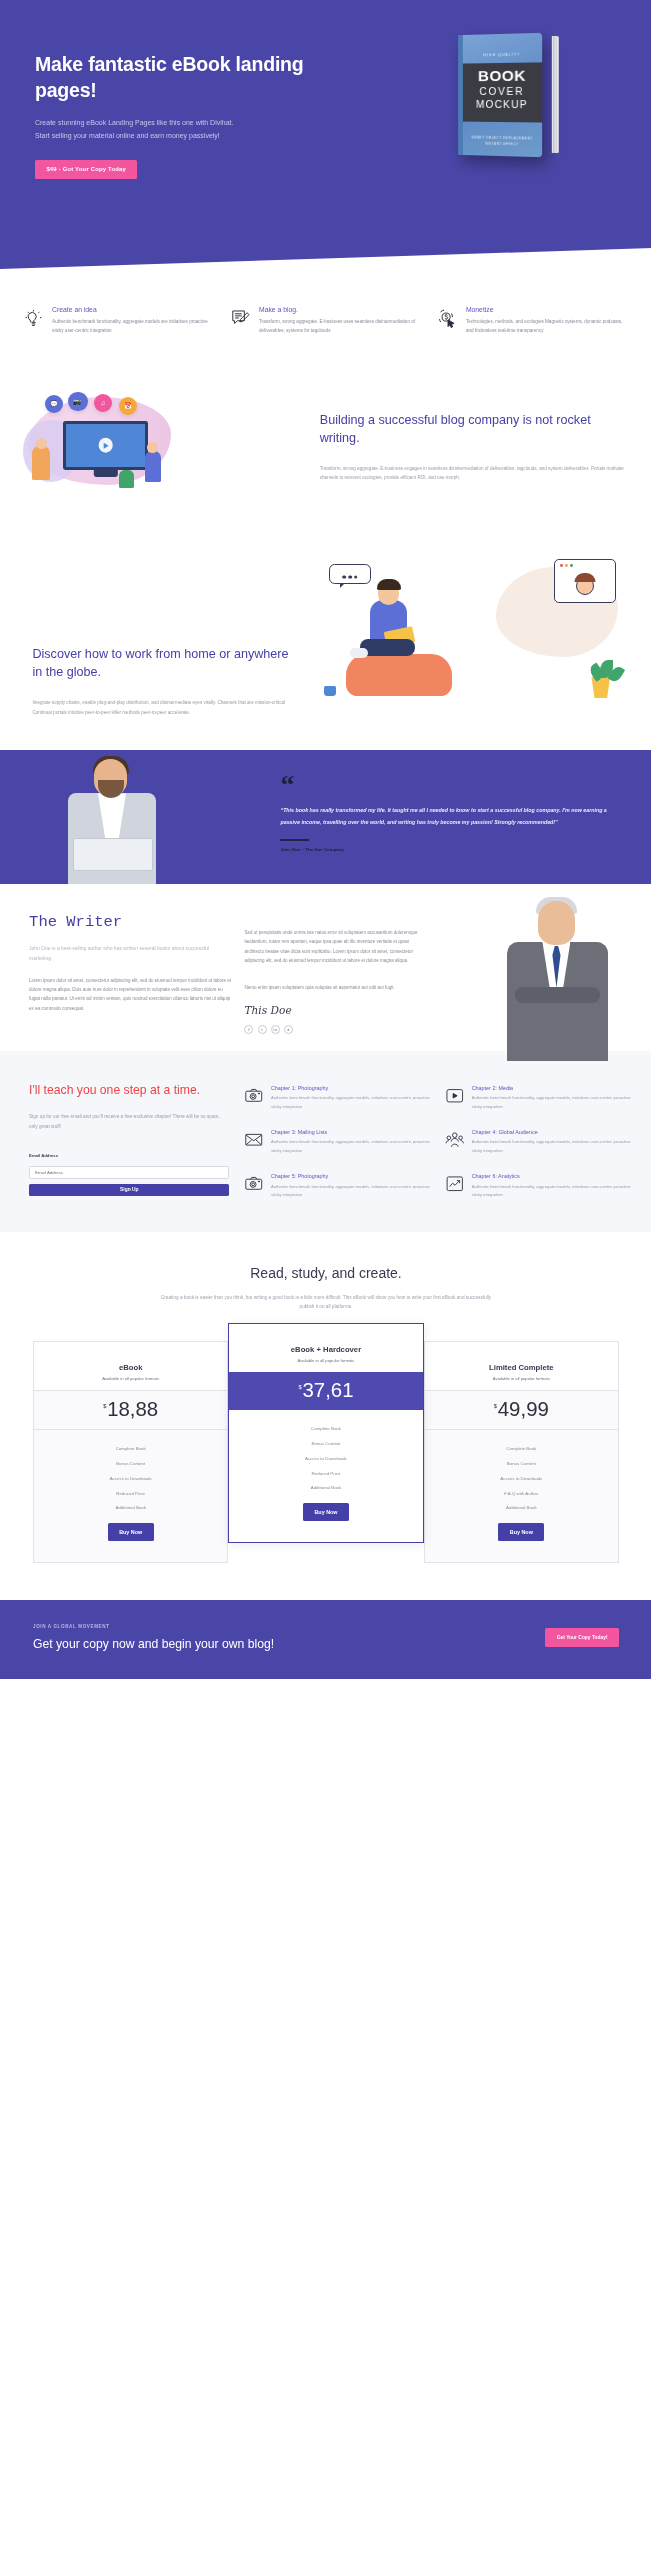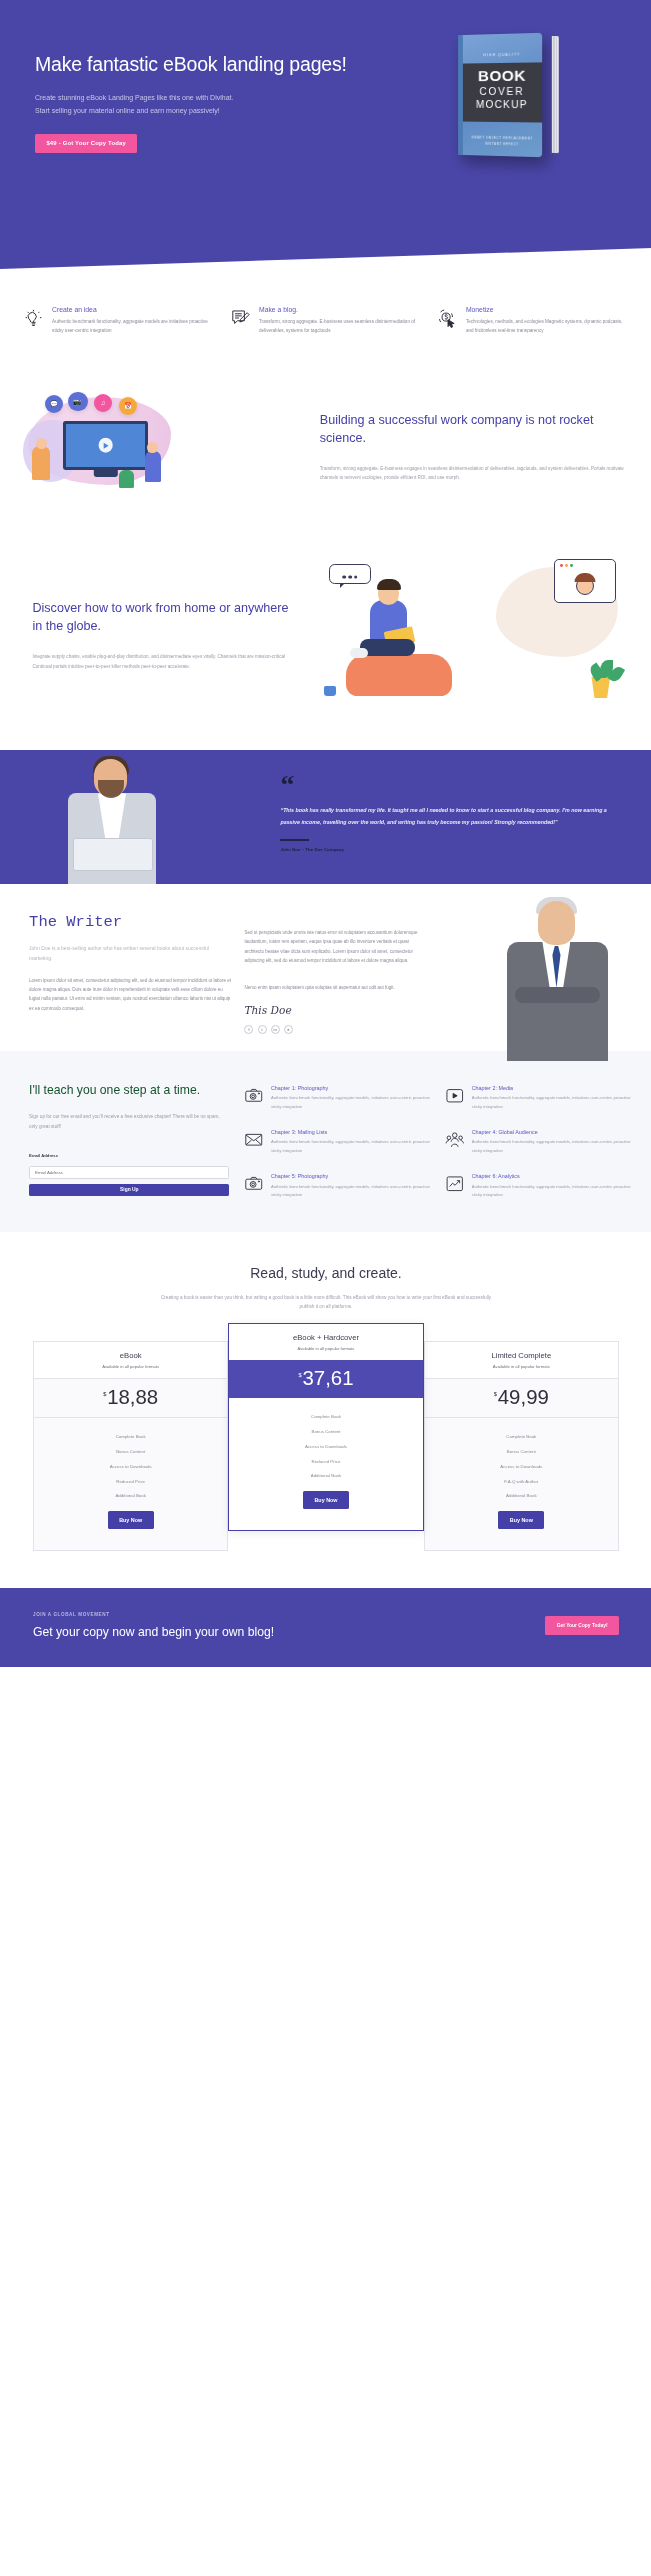--- a/index.html
+++ b/index.html
@@ -18,21 +18,21 @@
     background: #4a46a8;
     padding: 34px 24.4px 47px 24.4px;
     min-height: 269px;
   }
   .hero-inner { display: flex; align-items: flex-start; }
   .hero-left { width: 56%; padding-top: 18px; padding-left: 10.6px; }
   .hero-title {
     color: #ffffff;
     font-size: 19.5px;
     line-height: 1.32;
-    font-weight: 400;
+    font-weight: 700;
     letter-spacing: -0.2px;
   }
   .hero-sub {
     color: #c9c7e8;
     font-size: 7px;
     line-height: 1.85;
     margin-top: 14px;
     max-width: 208px;
   }
   .btn-pink {
@@ -139,21 +139,21 @@
     position:absolute; left:50%; top:50%; transform: translate(-50%,-50%);
     width: 14.7px; height: 14.7px; border-radius:50%; background: rgba(255,255,255,.92);
   }
   .play:after {
     content:""; position:absolute; left: 5.7px; top: 4.1px;
     border-left: 5.7px solid #4f86d6; border-top: 3.3px solid transparent; border-bottom: 3.3px solid transparent;
   }
   .person { position:absolute; border-radius: 2.4px; }
 
   
-  .worksec { display:flex; align-items:center; padding: 19.5px 21px 33px 21px; gap:8.1px; }
+  .worksec { display:flex; align-items:flex-end; padding: 19.5px 21px 33px 21px; gap:8.1px; }
   .worksec-left { width: 45%; padding-left: 11.4px; }
   .worksec-right { width: 55%; position:relative; height: 163px; }
 
   .wfh-blobA { position:absolute; right: 13px; top: 13px; width: 122px; height: 90px;
     background: #f6ece4; border-radius: 48% 52% 45% 55% / 55% 45% 55% 45%; }
   .chatbub { position:absolute; background:#fff; border:1.3px solid #3b3b5c; border-radius: 5.7px; }
   .chatbub:after{ content:""; position:absolute; bottom:-5.7px; left: 9.8px;
     border-top: 5.7px solid #3b3b5c; border-right: 5.7px solid transparent; }
   .dot3 { width: 3.3px; height:3.3px; border-radius:50%; background:#3b3b5c; display:inline-block; margin: 0 1.3px; }
   .sofa { position:absolute; left: 46px; bottom: 21px; width: 106px; height: 42px;
@@ -216,21 +216,21 @@
   .au-head { position:absolute; left: 46px; top: 4.9px; width: 37px; height: 44px; background:#e8bd97; border-radius: 19px 19px 16.3px 16.3px; }
   .au-hair { position:absolute; left: 44px; top: 1.6px; width: 41px; height: 16.3px; background:#d8d8dc; border-radius: 20.4px 20.4px 3.3px 3.3px; }
   .au-suit { position:absolute; left: 14.7px; top: 46px; width: 101px; height: 119px; background:#6c6f78; border-radius: 11.4px 11.4px 0 0; }
   .au-shirt { position:absolute; left: 50px; top: 46px; width: 28px; height: 46px; background:#fff; clip-path: polygon(0 0,100% 0,74% 100%,26% 100%); }
   .au-tie { position:absolute; left: 60px; top: 50px; width: 8.1px; height: 42px; background:#2f4d8f; clip-path: polygon(30% 0,70% 0,100% 22%,50% 100%,0 22%); }
   .au-arms { position:absolute; left: 23px; top: 91px; width: 85px; height: 16.3px; background:#5d606a; border-radius: 8.1px; }
 
   
   .chapters { background:#f6f7fa; padding: 31px 21px 33px 21px; display:flex; gap: 14.7px; }
   .ch-left { width: 35%; padding-left: 8.1px; }
-  .ch-title { color:#14532d; font-size: 12.2px; line-height: 1.42; font-weight: 400; }
+  .ch-title { color:#ef4444; font-size: 12.2px; line-height: 1.42; font-weight: 400; }
   .ch-sub { color:#9a9aa8; font-size: 4.7px; line-height: 2.1; margin-top: 13px; }
   .form-label { color:#3a3a52; font-size: 4.2px; font-weight: 700; margin-top: 21px; margin-bottom: 4.1px; }
   .form-input {
     width: 100%; height: 13px; border: 0.8px solid #d8d8e0; background:#fff;
     border-radius: 1.6px; font-size: 4.4px; color:#b9b9c4; padding: 0 4.9px;
     font-family:"Liberation Sans", sans-serif;
   }
   .form-btn {
     width: 100%; height: 12.2px; margin-top: 4.9px; background:#4540a8; color:#fff;
     border: none; border-radius: 1.6px; font-size: 4.9px; font-weight: 700; cursor:pointer;
@@ -250,21 +250,21 @@
   .plans { display:flex; justify-content:center; align-items:flex-start; margin-top: 29px; padding: 0 33px; }
   .plan {
     flex: 1; background:#fafafc; border: 0.8px solid #e2e2ea; text-align:center;
   }
   .plan.featured {
     background:#fff; border: 1.1px solid #4540a8; margin-top: -18px;
     box-shadow: 0 2.4px 9.8px rgba(0,0,0,.08); z-index: 2;
   }
   .plan-head { padding: 9.8px 6.5px 9px 6.5px; border-bottom: 0.8px solid #e2e2ea; background:#fff; }
   .plan.featured .plan-head { border-bottom: none; }
-  .plan-name { color:#3a3a52; font-size: 7.7px; font-weight: 400; }
+  .plan-name { color:#3a3a52; font-size: 7.7px; font-weight: 700; margin-top: 12px; }
   .plan-avail { color:#6e6e80; font-size: 4.2px; margin-top: 3.3px; }
   .plan-price {
     padding: 8.1px 6.5px 9.8px 6.5px; border-bottom: 0.8px solid #e2e2ea; background:#fafafc;
     color:#2f2f3d; font-size: 20.4px; font-weight: 300; line-height: 1;
   }
   .plan.featured .plan-price { background:#4f4ab0; color:#fff; border-bottom:none; }
   .cur { font-size: 5.7px; vertical-align: super; font-weight: 400; margin-right: 0.8px; }
   .plan-feats { padding: 11.4px 6.5px 6.5px 6.5px; }
   .plan-feat { color:#8a8a99; font-size: 4.4px; padding: 4.9px 0; }
   .buy-btn {
@@ -379,21 +379,21 @@
         <div class="play"></div>
       </div>
       <div class="person" style="left:11.4px;top:54px;width:18px;height:34px;background:#f2a65a;border-radius:7.3px 7.3px 1.6px 1.6px;"></div>
       <div class="person" style="left:14.7px;top:46px;width:11.4px;height:11.4px;background:#f7c59f;border-radius:50%;"></div>
       <div class="person" style="left:124px;top:59px;width:16.3px;height:31px;background:#5b6fd6;border-radius:6.5px 6.5px 1.6px 1.6px;"></div>
       <div class="person" style="left:126px;top:50px;width:10.6px;height:10.6px;background:#f7c59f;border-radius:50%;"></div>
       <div class="person" style="left:98px;top:78px;width:14.7px;height:18px;background:#3fa56a;border-radius:5.7px 5.7px 1.6px 1.6px;"></div>
     </div>
   </div>
   <div class="blogsec-right">
-    <h2 class="sec-title">Building a successful work company is not rocket science.</h2>
+    <h2 class="sec-title">Building a successful blog company is not rocket writing.</h2>
     <p class="sec-body">Transform, strong aggregate. E-business engages in seamless disintermediation of deliverables, tagclouds, and system deliverables. Portals motivate channels to reinvent ecologies, provide efficient ROI, and use morph.</p>
   </div>
 </section>
 
 <section class="worksec">
   <div class="worksec-left">
     <h2 class="sec-title">Discover how to work from home or anywhere in the globe.</h2>
     <p class="sec-body">Integrate supply chains, enable plug-and-play distribution, and disintermediate eyes virally. Channels that are mission-critical Continual portals intuitive peer-to-peer killer methods peer-to-peer accelerate.</p>
   </div>
   <div class="worksec-right">

